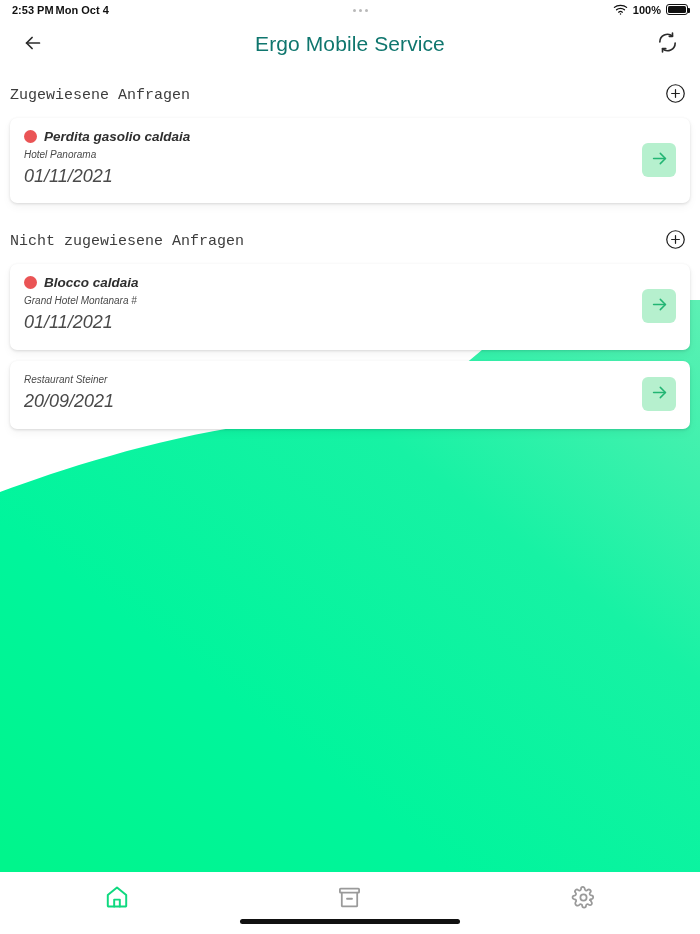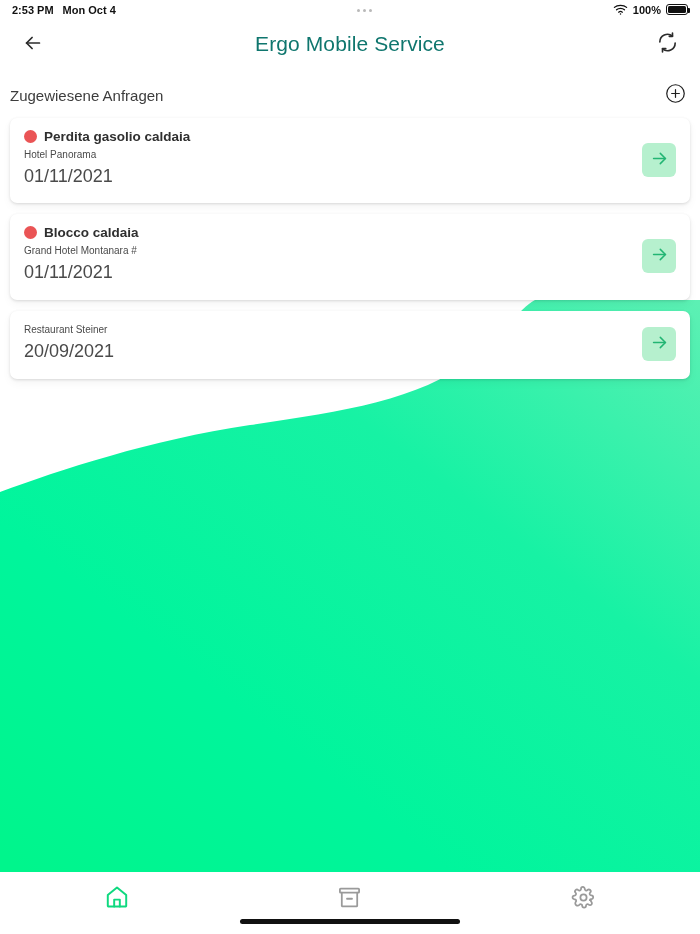--- a/index.html
+++ b/index.html
@@ -16,21 +16,21 @@
   .wave-layer svg { display:block; width:700px; height:934px; }
 
   
   .status-bar {
     position:relative; z-index:5;
     height:20px; width:100%;
     display:flex; align-items:center;
     padding:0 12px;
     font-size:11px; color:#111; font-weight:bold;
   }
-  .sb-left { display:flex; align-items:center; gap:9px; white-space:nowrap;text-align:center; }
+  .sb-left { display:flex; align-items:center; gap:2px; white-space:nowrap;text-align:center; }
   .sb-center { flex:1; display:flex; justify-content:center; align-items:center; }
   .sb-dots { display:flex; gap:3px; }
   .sb-dots i { width:3px; height:3px; border-radius:50%; background:#b9b9b9; display:block; }
   .sb-right { display:flex; align-items:flex-start; gap:5px; white-space:nowrap; }
   .batt {
     width:22px; height:11px; border:1px solid #111; border-radius:3px;
     position:relative; display:inline-block;
   }
   .batt::after {
     content:""; position:absolute; right:-3px; top:3px;
@@ -55,34 +55,34 @@
   }
   .hdr-spacer { flex:1; }
 
   
   .content { position:relative; z-index:3; padding:0 10px; }
 
   .section-head {
     display:flex; align-items:center; justify-content:space-between;
     padding:14px 2px 10px 0;
   }
-  .section-title { font-size:15px; color:#3d3d3d; }
+  .section-title { font-size:15px; color:#3d3d3d;font-family:Liberation Mono, monospace; }
   .plus-btn { width:26px; height:26px; display:flex; align-items:center; justify-content:center; cursor:pointer; }
 
   .card {
     position:relative;
     background:#fff;
     border-radius:7px;
     box-shadow:0 1px 3px rgba(0,0,0,.13), 0 4px 10px rgba(0,0,0,.045);
     display:flex; align-items:center;
     padding:11px 14px 13px 14px;
     margin-bottom:11px;
     min-height:68px;
   }
-  .card-body { flex:1; min-width:0; }
+  .card-body { flex:1; min-width:0;font-style:italic; }
   .card-title-row { display:flex; align-items:center; gap:7px; margin-bottom:3px; }
   .dot { width:13px; height:13px; border-radius:50%; background:#ea5455; flex:none; display:block; }
   .card-title { font-size:13.5px; font-weight:bold; color:#2f2f2f; }
   .card-sub { font-size:10px; color:#4a4a4a; line-height:1.55; }
   .card-date { font-size:18px; color:#4a4a4a; line-height:1.55; }
 
   .go-btn {
     width:34px; height:34px; flex:none;
     background:#b6f0ce; border-radius:6px;
     display:flex; align-items:center; justify-content:center;
@@ -203,20 +203,32 @@
       <button class="go-btn">
         <span>
           <svg width="19" height="19" viewBox="0 0 24 24" fill="none" stroke="#22b573" stroke-width="1.9" stroke-linecap="round" stroke-linejoin="round">
             <path d="M4.5 12h15"></path>
               <path d="M13 5.5l6.5 6.5L13 18.5"></path>
           </svg>
         </span>
       </button>
     </div>
 
+    <div class="section-head">
+      <div class="section-title">Nicht zugewiesene Anfragen</div>
+      <div class="plus-btn">
+        <span>
+          <svg width="21" height="21" viewBox="0 0 24 24" fill="none" stroke="#1f1f1f" stroke-width="1.4" stroke-linecap="round">
+            <circle cx="12" cy="12" r="10"></circle>
+              <path d="M12 7.6v8.8"></path>
+              <path d="M7.6 12h8.8"></path>
+          </svg>
+        </span>
+      </div>
+    </div>
 
     <div class="card">
       <div class="card-body">
         <div class="card-title-row">
           <span class="dot"></span>
           <span class="card-title">Blocco caldaia</span>
         </div>
         <div class="card-sub">Grand Hotel Montanara #</div>
         <div class="card-date">01/11/2021</div>
       </div>

